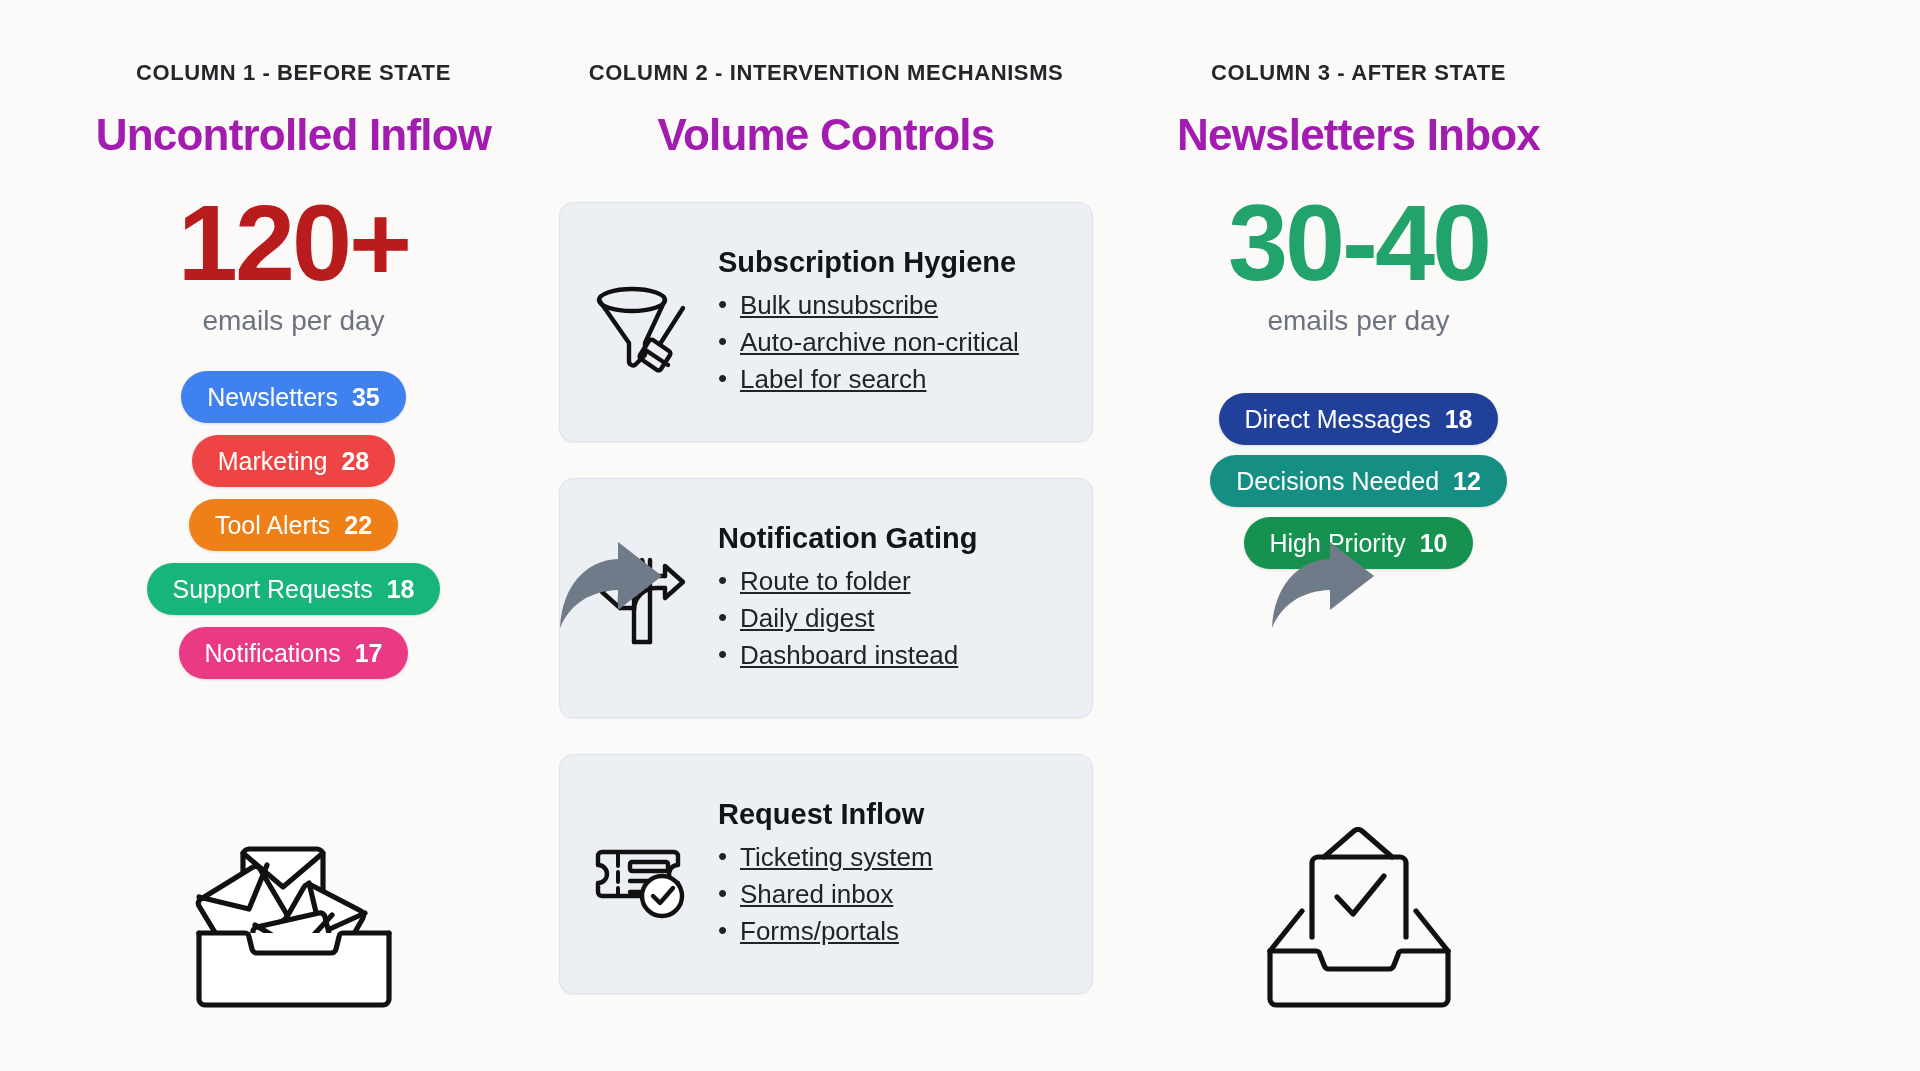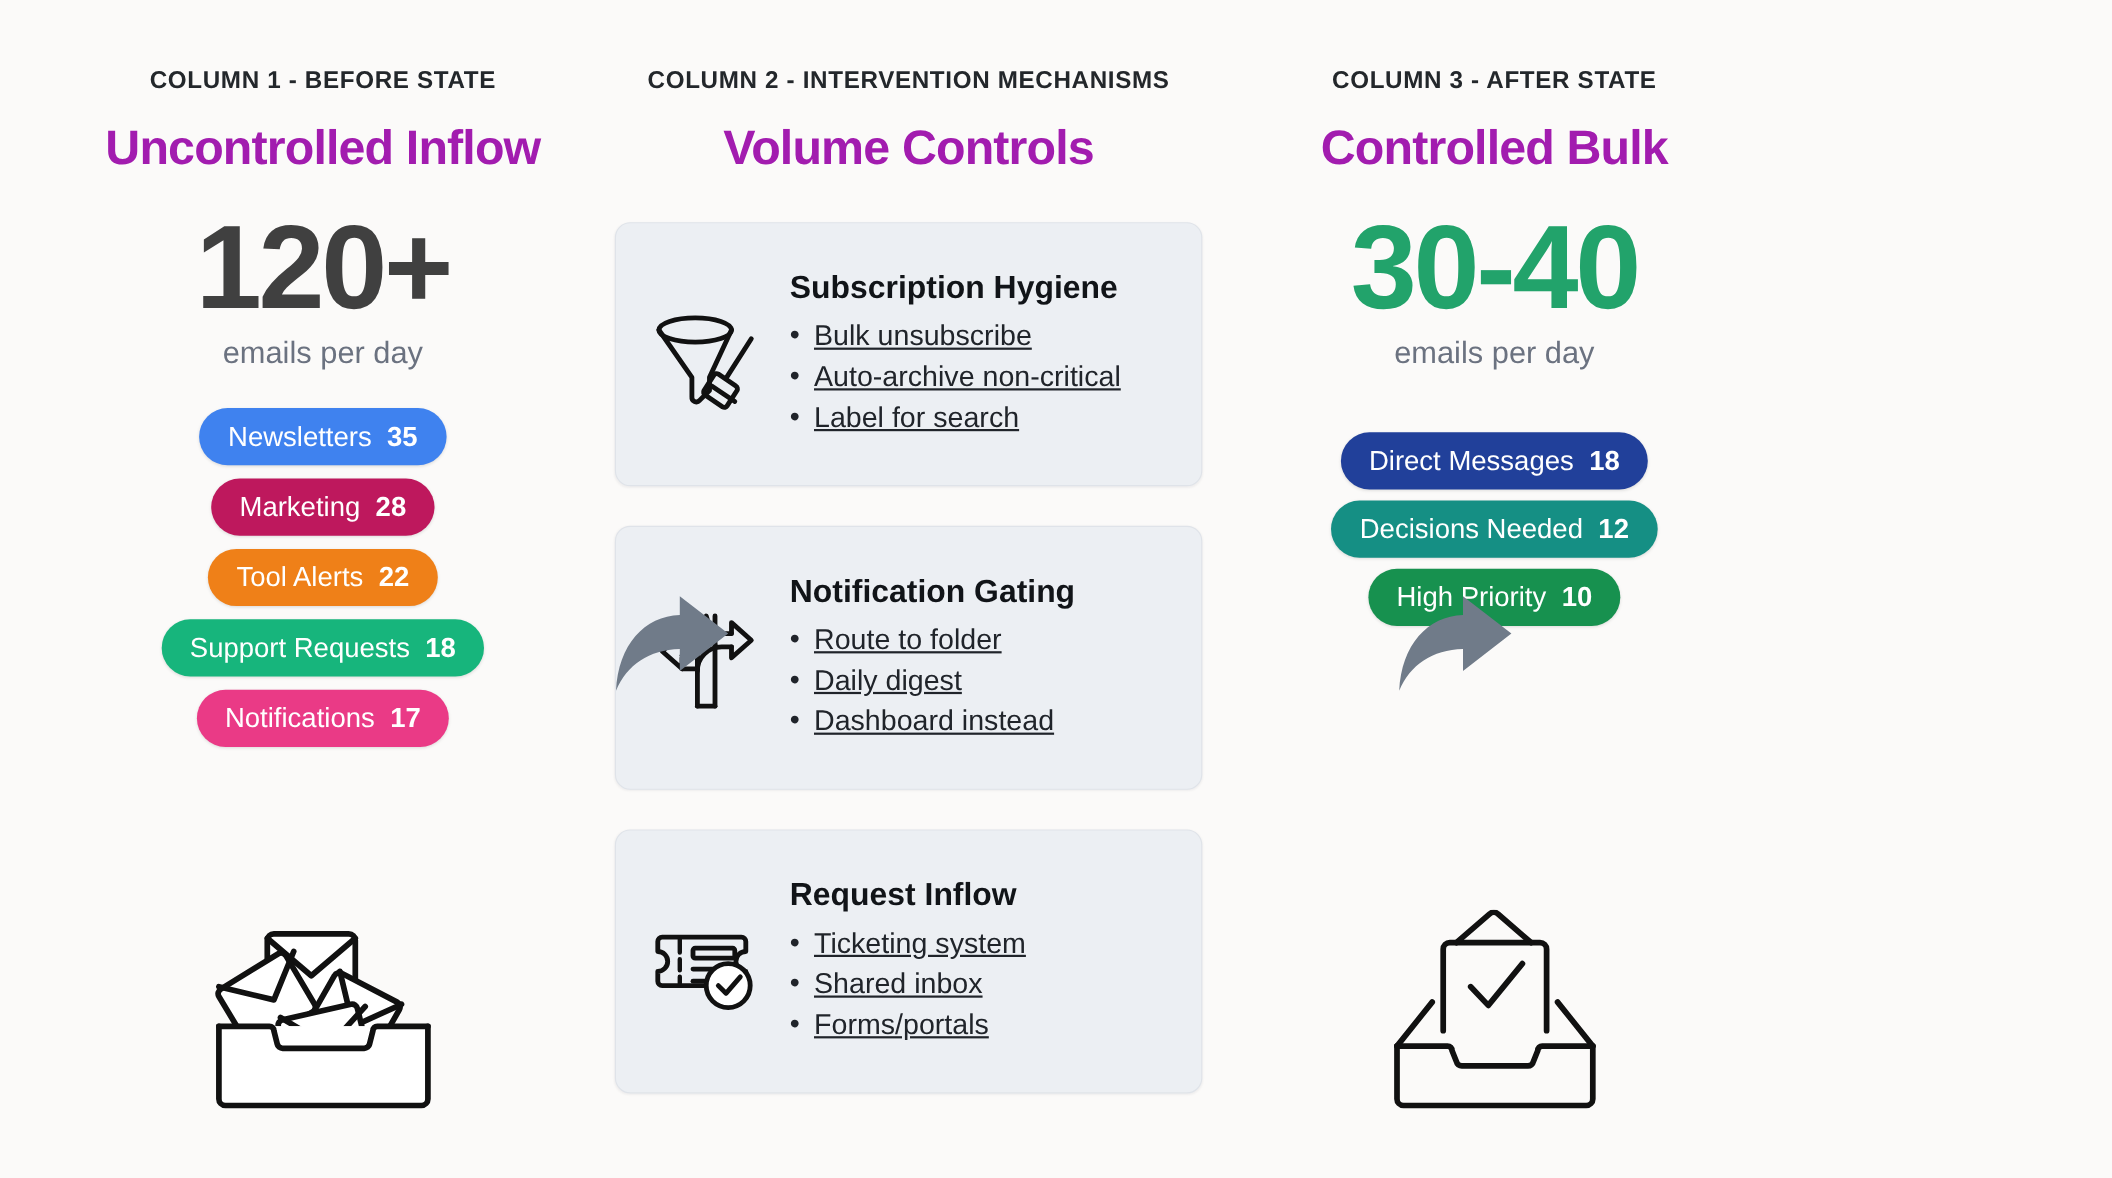--- a/index.html
+++ b/index.html
@@ -56,21 +56,21 @@
 
   
   .bigstat {
     font-size: 108px;
     font-weight: 700;
     letter-spacing: -3px;
     line-height: 1.05;
     margin-top: 26px;
     text-align: center;
   }
-  .bigstat.before { color: #404040; }
+  .bigstat.before { color: #b91c1c; }
   .bigstat.after  { color: #22a36b; }
 
   .statcaption {
     font-size: 28px;
     color: #6b7280;
     margin-top: 6px;
     text-align: center;
   }
 
   
@@ -188,21 +188,21 @@
     <h2 class="headline">Uncontrolled Inflow</h2>
 
     <div class="bigstat before">120+</div>
     <div class="statcaption">emails per day</div>
 
     <div class="pill-stack before">
       <div class="pill" style="background:#3f82ef">
         <span>Newsletters</span>
         <span class="pill-count">35</span>
       </div>
-      <div class="pill" style="background:#be185d">
+      <div class="pill" style="background:#ef4444">
         <span>Marketing</span>
         <span class="pill-count">28</span>
       </div>
       <div class="pill" style="background:#ef8018">
         <span>Tool Alerts</span>
         <span class="pill-count">22</span>
       </div>
       <div class="pill" style="background:#17b57c">
         <span>Support Requests</span>
         <span class="pill-count">18</span>
@@ -322,21 +322,21 @@
             <li>Forms/portals</li>
           </ul>
         </div>
       </article>
 
     </div>
   </section>
 
   <section class="column">
     <div class="kicker">COLUMN 3 - AFTER STATE</div>
-    <h2 class="headline">Controlled Bulk</h2>
+    <h2 class="headline">Newsletters Inbox</h2>
 
     <div class="bigstat after">30-40</div>
     <div class="statcaption">emails per day</div>
 
     <div class="pill-stack after">
       <div class="pill" style="background:#21409a">
         <span>Direct Messages</span>
         <span class="pill-count">18</span>
       </div>
       <div class="pill" style="background:#158f84">

